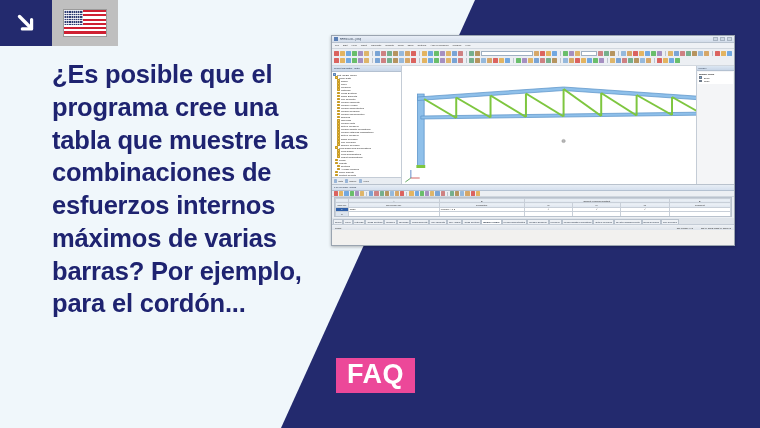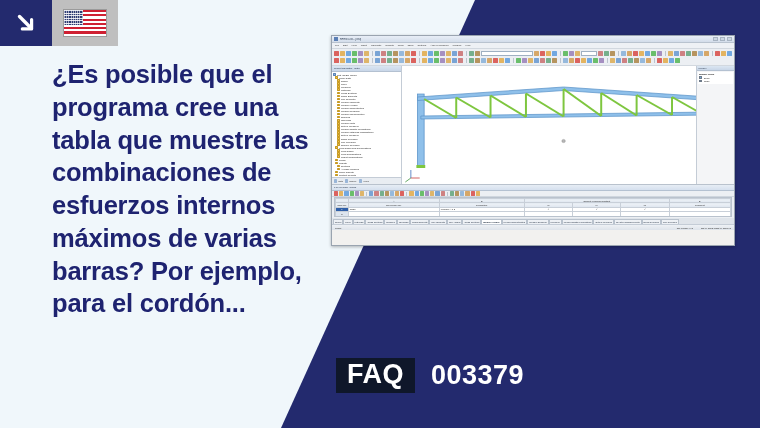--- a/index.html
+++ b/index.html
@@ -46,21 +46,21 @@
   
   .logo { position:absolute; left:12px; top:352px; width:68px; height:68px; z-index:6; }
   .logo-circle { width:68px; height:68px; border-radius:50%; background:#232a6e;
                  position:relative; overflow:hidden; }
   .logo-mark { position:absolute; left:11px; top:14px; width:46px; height:24px; }
   .logo-name { position:absolute; left:0; right:0; top:39px; text-align:center;
                color:#ffffff; font-size:11.5px; font-weight:700; letter-spacing:.2px; }
 
   
   .faq { position:absolute; left:336px; top:358px; display:flex; align-items:center; z-index:6; }
-  .faq-badge { background:#0f172a; color:#ffffff; font-size:27px; font-weight:700;
+  .faq-badge { background:#ec4899; color:#ffffff; font-size:27px; font-weight:700;
                padding:3px 11px 5px 11px; line-height:1; letter-spacing:.5px; }
   .faq-num { color:#ffffff; font-size:27px; font-weight:700; margin-left:16px;
              line-height:1; letter-spacing:.5px; }
 
   
   .shot { position:absolute; left:331px; top:35px; width:404px; height:211px;
           background:#f2f1ef; border:1px solid #9aa4b0; z-index:7;
           box-shadow:0 1px 3px rgba(0,0,0,.28);
           font-size:2.2px; color:#3a3a3a; overflow:hidden; }
 
@@ -162,21 +162,20 @@
         <div class="canton"></div>
       </div>
     </div>
   </div>
 
   <div class="headline">¿Es posible que el programa cree una tabla que muestre las combinaciones de esfuerzos internos máximos de varias barras? Por ejemplo, para el cordón...</div>
 
 
   <div class="faq">
     <div class="faq-badge">FAQ</div>
-    <div class="faq-num">003379</div>
   </div>
 
   <div class="shot">
 
     <div class="w-title">
       <span class="t-icon"></span>
       <span class="t-text">RFEM 5.xx - [Test]</span>
       <span class="t-btns">
         <i></i>
         <i></i>

